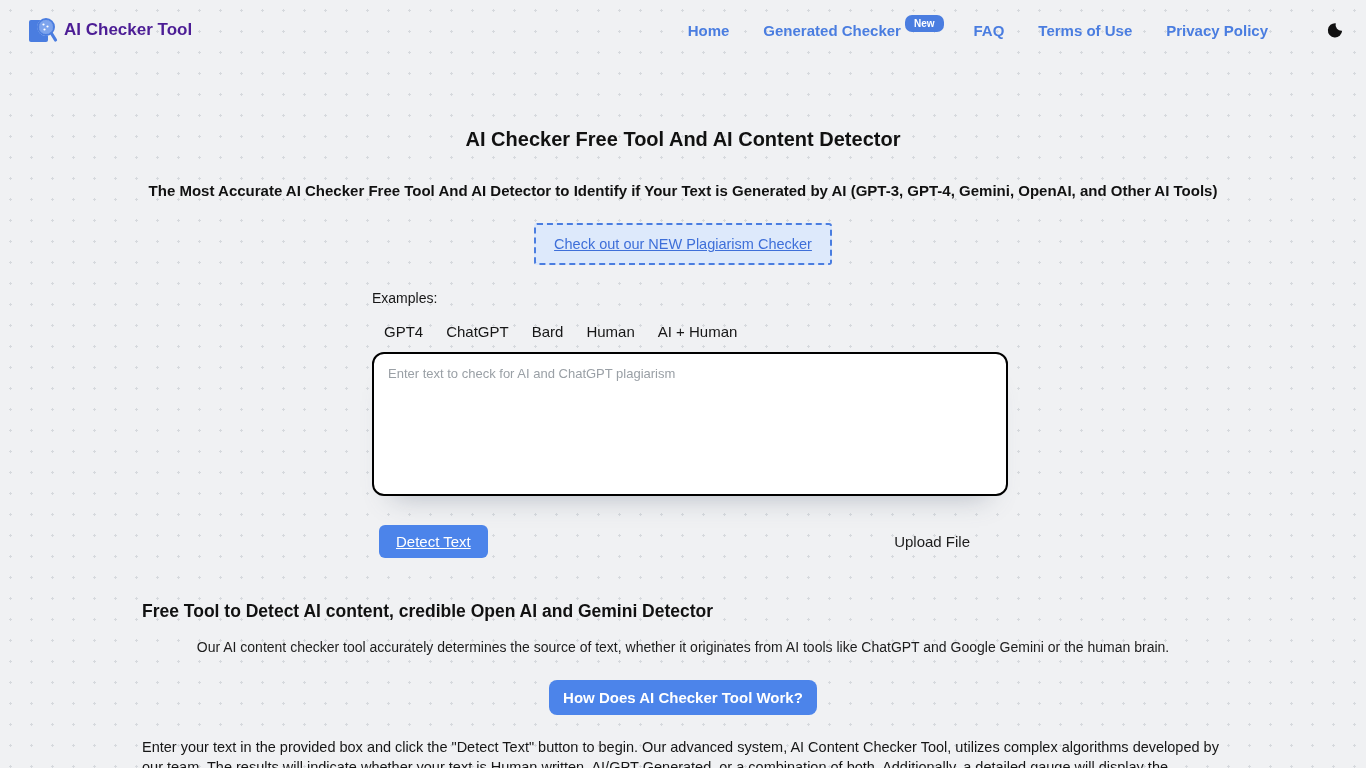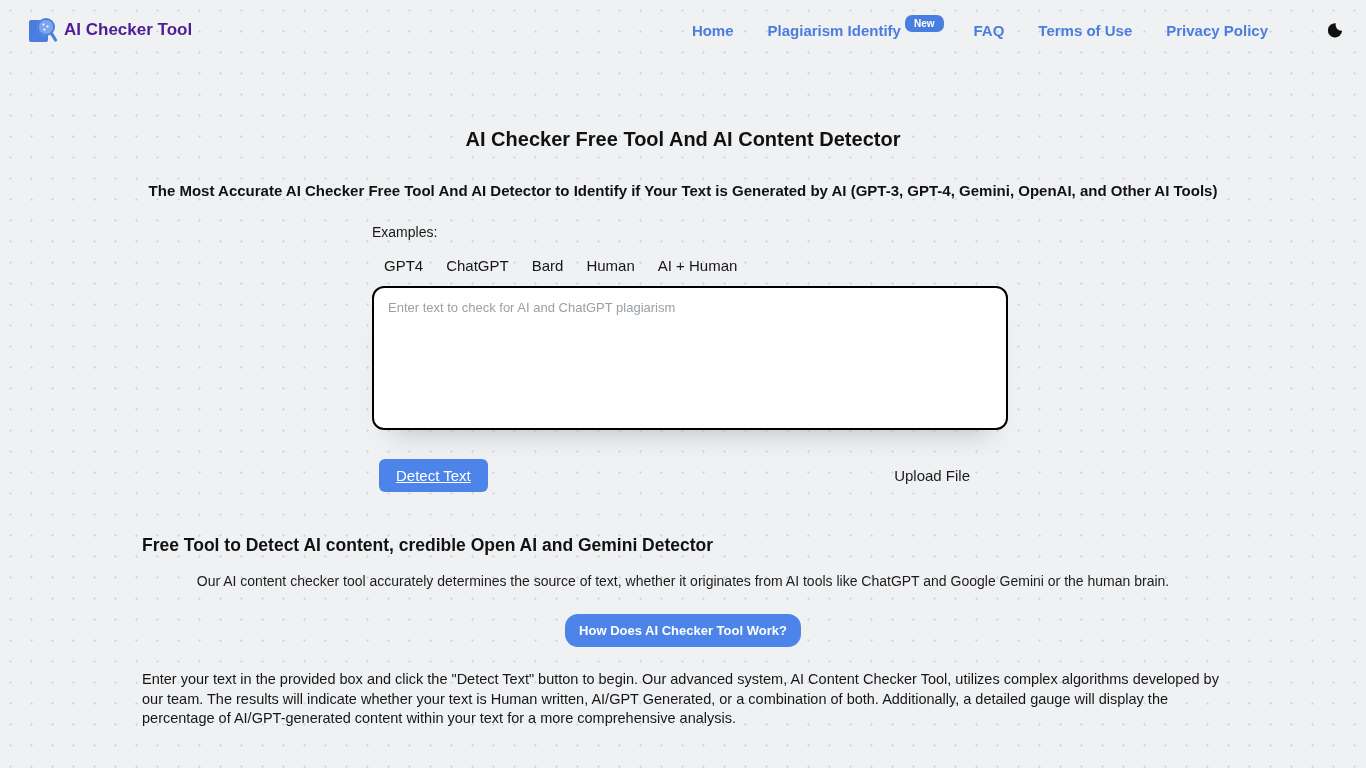--- a/index.html
+++ b/index.html
@@ -99,23 +99,23 @@
   .upload-label { font-size: 15px; color: #1c1c1c; cursor: pointer; }
   
   .info { width: 1082px; margin: 0 auto; }
   .info h3 { text-align: left; font-size: 17.5px; font-weight: bold; margin-top: 43px; color: #111; }
   .info .desc { text-align: center; font-size: 14px; margin-top: 17px; color: #1c1c1c; }
   .how-wrap { display: flex; justify-content: center; margin-top: 25px; }
   .how-btn {
     background: #4c84ea;
     color: #fff;
     border: none;
-    border-radius: 13px;
+    border-radius: 8px;
     font-family: "Liberation Sans", sans-serif;
-    font-size: 13px;
+    font-size: 15px;
     font-weight: bold;
     padding: 9px 14px;
     cursor: pointer;
   }
   .details { font-size: 14.5px; line-height: 19.5px; margin-top: 23px; color: #161616; }
 </style>
 </head>
 <body>
 
 <header class="header">
@@ -128,37 +128,42 @@
         <circle cx="19.5" cy="12.5" r="1.1" fill="#fff"></circle>
         <circle cx="23.5" cy="14.5" r="1.1" fill="#fff"></circle>
         <circle cx="20.5" cy="17.5" r="1.1" fill="#fff"></circle>
         <line x1="27.5" y1="21.5" x2="31.5" y2="28" stroke="#4a7de0" stroke-width="3.2" stroke-linecap="round"></line>
       </svg>
     </span>
     <span class="brand-name">AI Checker Tool</span>
   </div>
   <nav class="nav">
     <a href="#">Home</a>
-    <a href="#"><span>Plagiarism Identify</span><span class="badge">New</span></a>
+    <a href="#"><span>Generated Checker</span><span class="badge">New</span></a>
     <a href="#">FAQ</a>
     <a href="#">Terms of Use</a>
     <a href="#">Privacy Policy</a>
     <button class="theme-toggle">
       <span style="display:flex;">
         <svg width="18" height="18" viewBox="0 0 24 24">
           <path d="M13 3 A 9.5 9.5 0 1 0 21.5 13 A 8 8 0 0 1 13 3 Z" fill="#111"></path>
         </svg>
       </span>
     </button>
   </nav>
 </header>
 
 <section class="hero">
   <h1>AI Checker Free Tool And AI Content Detector</h1>
   <h2>The Most Accurate AI Checker Free Tool And AI Detector to Identify if Your Text is Generated by AI (GPT-3, GPT-4, Gemini, OpenAI, and Other AI Tools)</h2>
+  <div class="plag-wrap">
+    <div class="plag-box">
+      <a href="#">Check out our NEW Plagiarism Checker</a>
+    </div>
+  </div>
 </section>
 
 <section class="checker">
   <div class="examples-label">Examples:</div>
   <div class="example-tabs">
     <span>GPT4</span>
     <span>ChatGPT</span>
     <span>Bard</span>
     <span>Human</span>
     <span>AI + Human</span>

